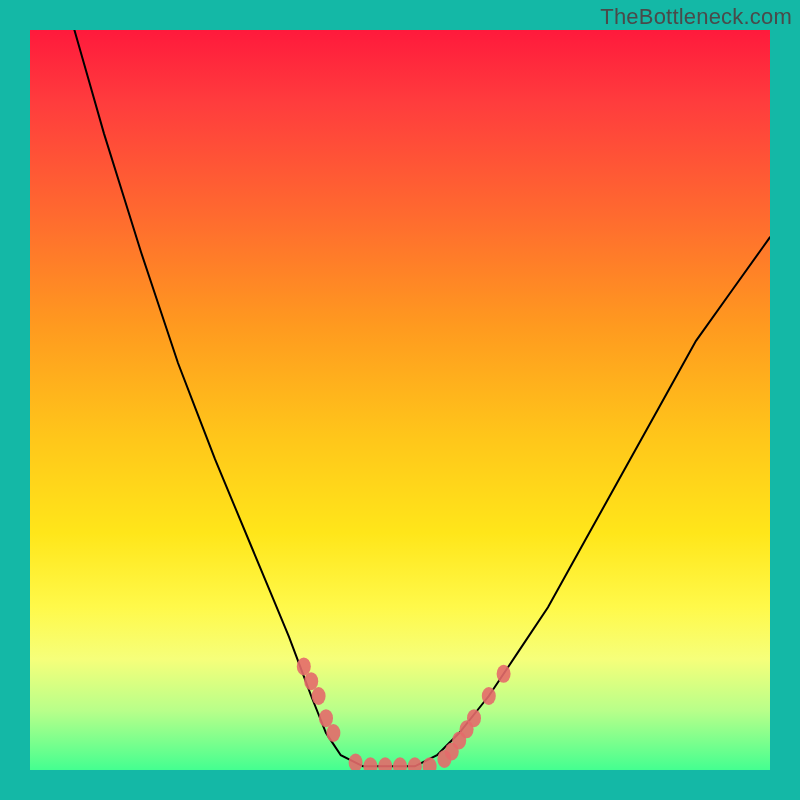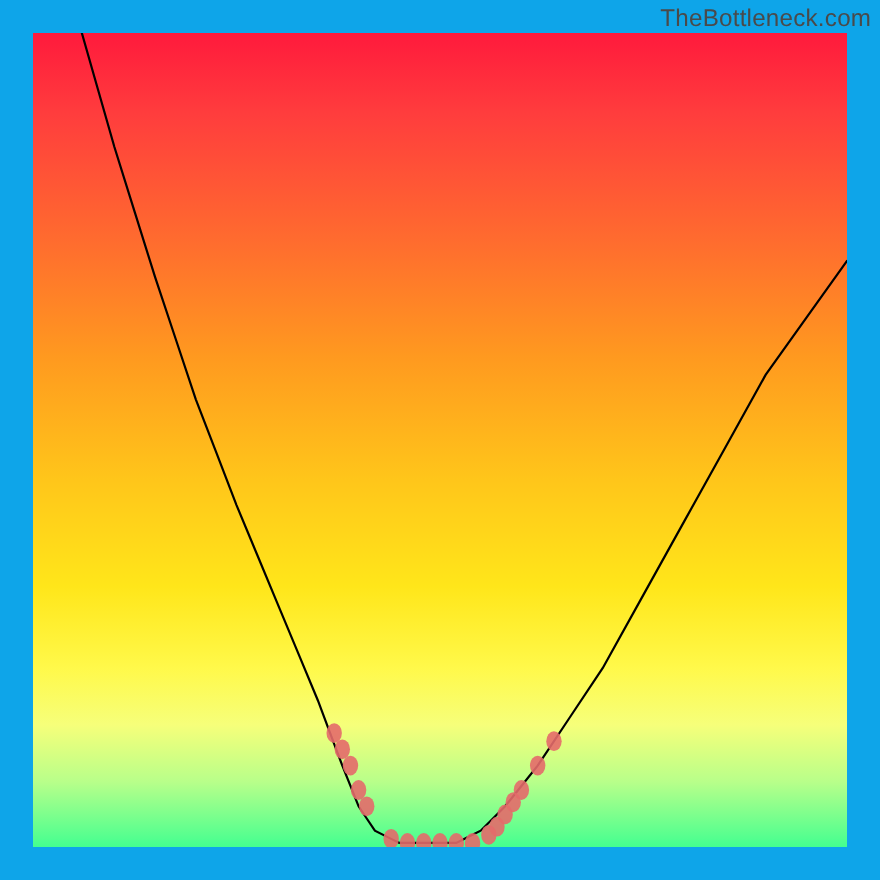--- a/index.html
+++ b/index.html
@@ -9,21 +9,21 @@
     height: 800px;
     overflow: hidden;
     font-family: Arial, Helvetica, sans-serif;
   }
   .frame {
     position: absolute;
     top: 0;
     left: 0;
     width: 800px;
     height: 800px;
-    background: #0ea5e9;
+    background: #14b8a6;
   }
   .plot {
     position: absolute;
     top: 30px;
     left: 30px;
     width: 740px;
     height: 740px;
     
     background: linear-gradient(
       to bottom,

